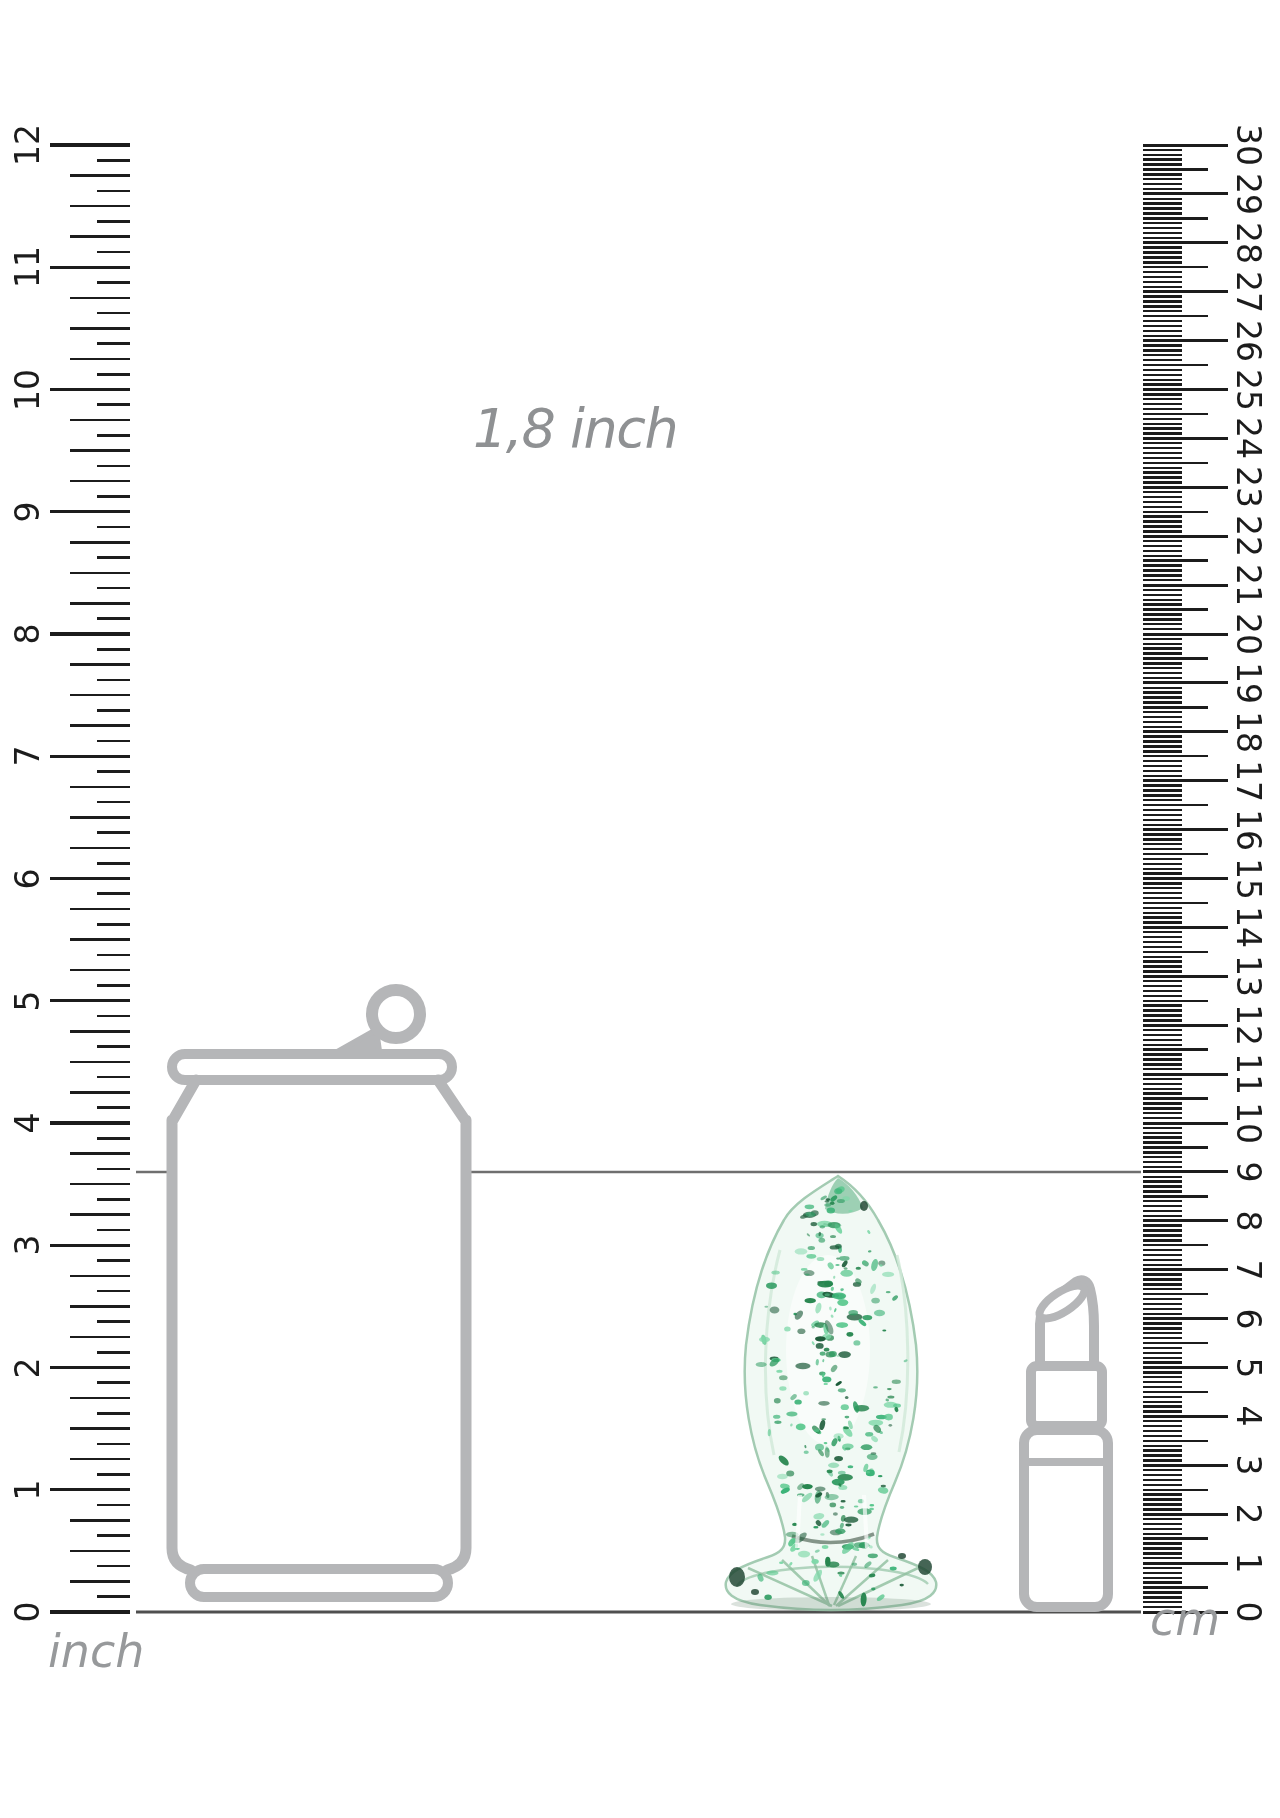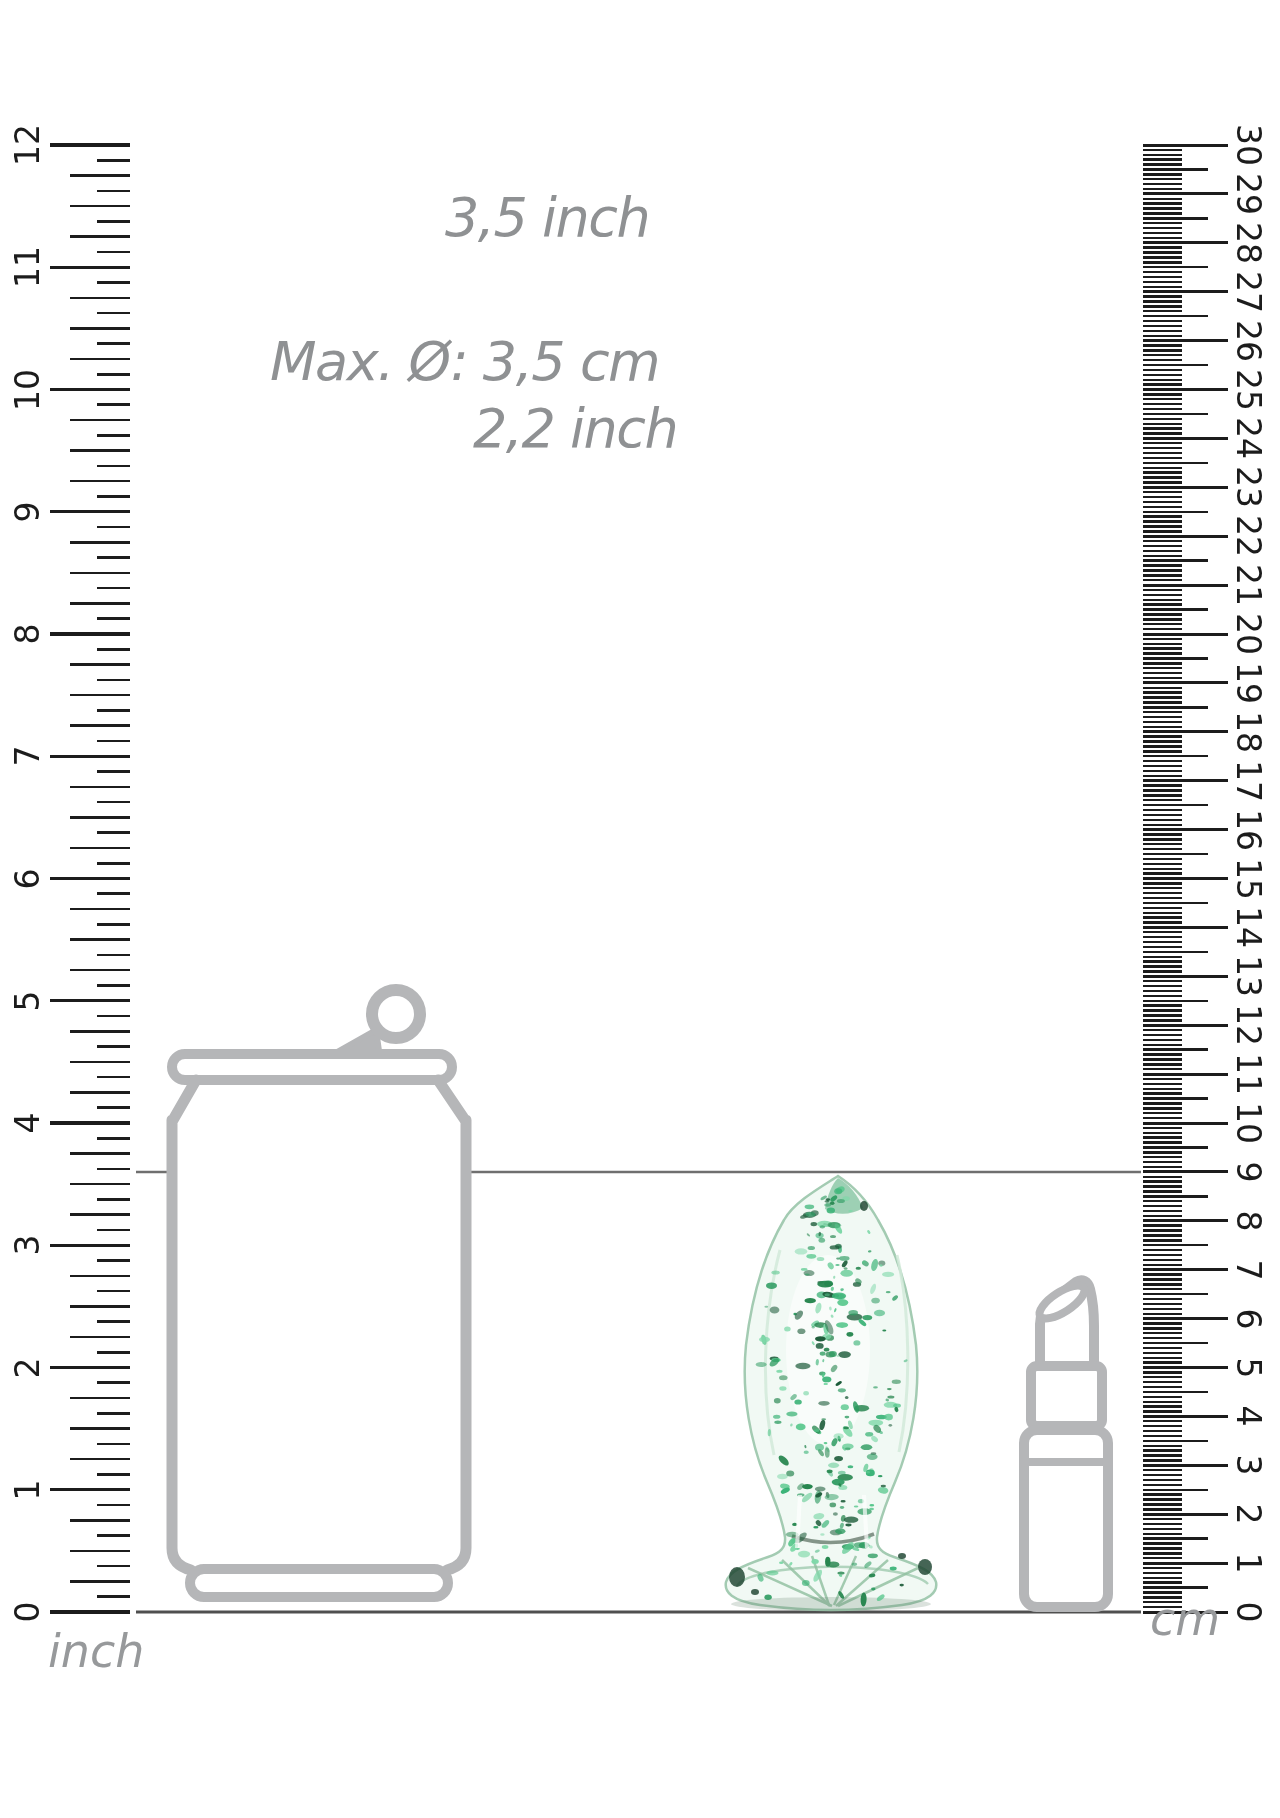--- a/index.html
+++ b/index.html
@@ -23,23 +23,21 @@
   }
   .rot-ccw{transform:rotate(-90deg);}
   .rot-cw{transform:rotate(90deg);}
   svg{position:absolute;left:0;top:0;}
 </style>
 </head>
 <body>
 
 <div class="stage">
 
-  <div class="anno" style="left:445px;top:191px">3,5 inch</div>
-  <div class="anno" style="left:270px;top:335px">Max. Ø: 3,5 cm</div>
-  <div class="anno" style="left:473px;top:402px">2,2 inch</div>
+  <div class="anno" style="left:473px;top:402px">1,8 inch</div>
 
   <div class="ruler" id="inch-ruler">
       <div class="tick" style="left: 50px; width: 80px; top: 1610.4px; height: 3.2px; background: rgb(28, 28, 28);"></div>
       <div class="ruler-num rot-ccw" style="left: -22px; top: 1595px;">0</div>
       <div class="tick" style="left: 97px; width: 33px; top: 1595.42px; height: 2.6px; background: rgb(28, 28, 28);"></div>
       <div class="tick" style="left: 70px; width: 60px; top: 1580.14px; height: 2.6px; background: rgb(28, 28, 28);"></div>
       <div class="tick" style="left: 97px; width: 33px; top: 1564.86px; height: 2.6px; background: rgb(28, 28, 28);"></div>
       <div class="tick" style="left: 70px; width: 60px; top: 1549.58px; height: 2.6px; background: rgb(28, 28, 28);"></div>
       <div class="tick" style="left: 97px; width: 33px; top: 1534.29px; height: 2.6px; background: rgb(28, 28, 28);"></div>
       <div class="tick" style="left: 70px; width: 60px; top: 1519.01px; height: 2.6px; background: rgb(28, 28, 28);"></div>

